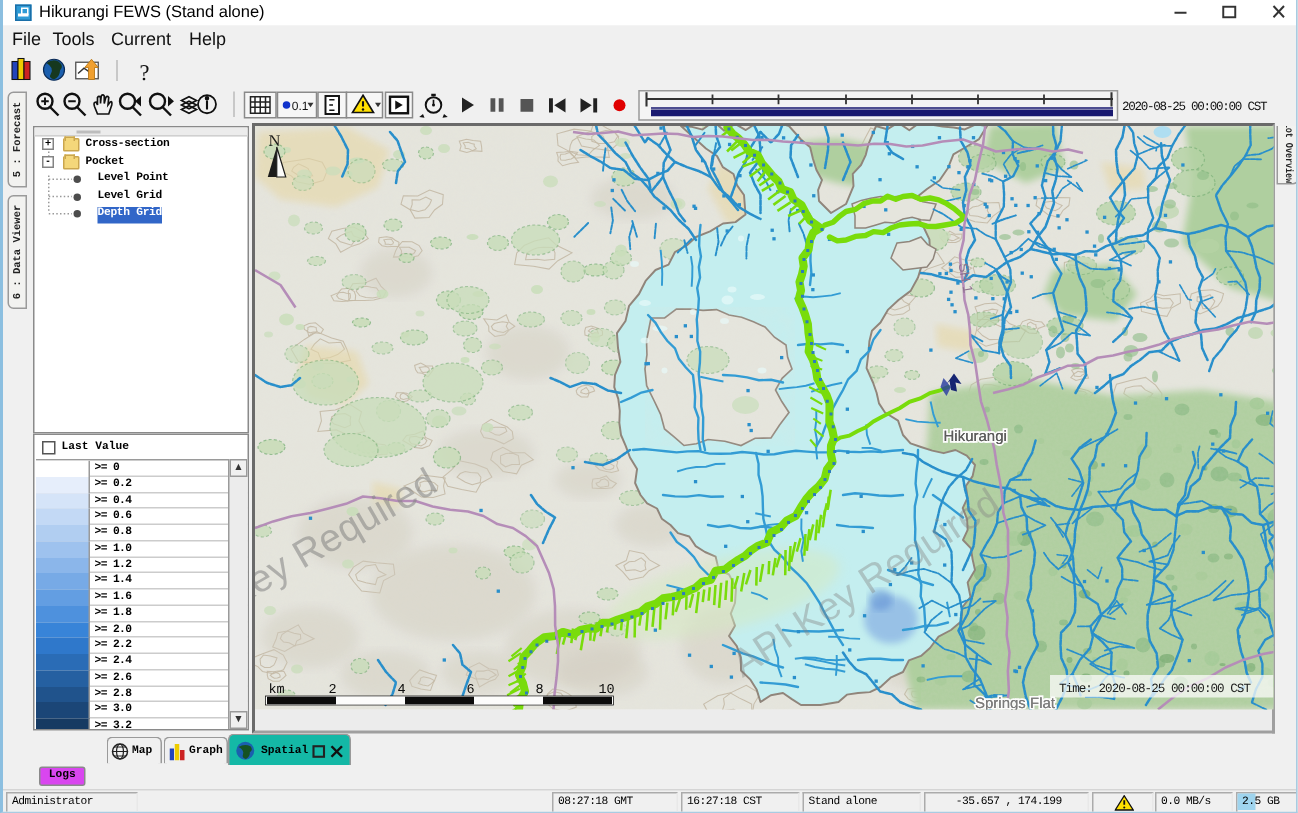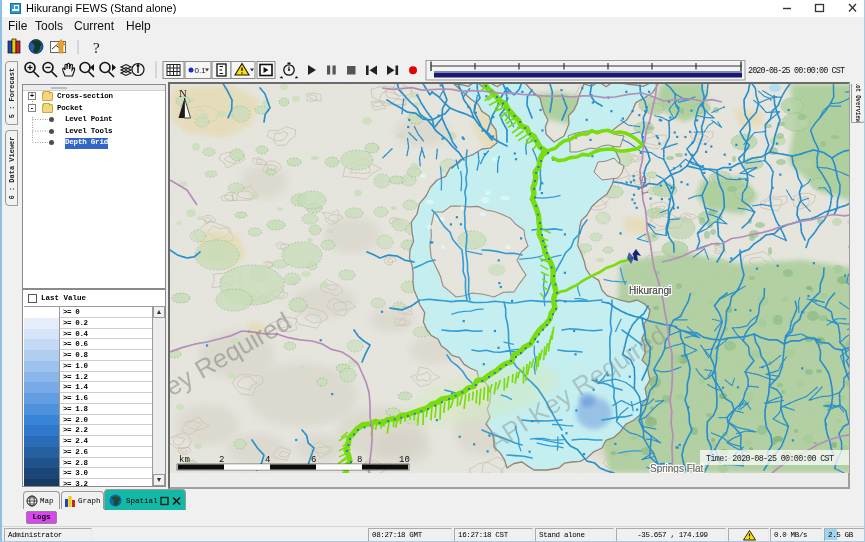--- a/index.html
+++ b/index.html
@@ -44,21 +44,21 @@
 #llist { position:absolute; left:1px; top:16px; width:141px; height:180px; border-top:1px solid #9a9a9a; overflow:hidden; background:#fff; }
 .lrow { position:relative; height:10.75px; border-bottom:1px solid #cccccc; }
 .lsw { position:absolute; left:0; top:0; width:36px; height:10.75px; border-right:1px solid #9a9a9a; }
 .ltx { position:absolute; left:39px; top:1px; font-family:"Liberation Mono",monospace; font-size:7.5px; font-weight:bold; letter-spacing:-0.4px; color:#000; }
 #lscroll { position:absolute; right:0px; top:16px; width:13px; height:180px; background:#ececec; border-left:1px solid #9a9a9a; }
 .sbtn { position:absolute; left:0px; width:12px; height:12px; background:#f0f0f0; border:1px solid #9a9a9a; font-size:7px; text-align:center; line-height:10px; color:#333; }
 
 #mapp { left:166px; top:82px; width:682px; height:407px; background:#ececec; border:2px solid; border-color:#6a6a6a #9f9f9f #9f9f9f #6a6a6a; }
 
 .btab { position:absolute; background:#f0f0f0; border:1px solid #9a9a9a; border-bottom:none; border-radius:4px 4px 0 0;
-        font-family:"Liberation Mono",monospace; font-size:7.5px; font-weight:normal; color:#000; }
+        font-family:"Liberation Mono",monospace; font-size:7.5px; font-weight:bold; color:#000;margin-left:48px; }
 #logs { position:absolute; left:24px; top:511px; width:31px; height:13px; background:#d946ef; border:1px solid #8a8a8a; border-radius:2px;
         font-family:"Liberation Mono",monospace; font-size:7.5px; font-weight:bold; text-align:center; line-height:11px; }
 
 #status { position:absolute; left:0; top:526px; width:865px; height:16px; background:#f0f0f0; border-top:1px solid #d5d5d5; }
 .sseg { position:absolute; top:1px; height:29px; border:1px solid #ababab; border-right-color:#e8e8e8; border-bottom-color:#e8e8e8;
         font-family:"Liberation Mono",monospace; font-size:7.5px; letter-spacing:-0.35px; color:#000; padding:2px 0 0 3px; white-space:pre; }
 svg text { font-weight:normal; }
 </style></head>
 <body>
 <div class="abs" id="title">
@@ -208,21 +208,21 @@
   </svg>
   <div class="pm" style="left:5px;top:7px;">+</div>
   <div class="folder" style="left:19px;top:7px;"></div>
   <div class="trow" style="left:34px;top:7px;">Cross-section</div>
   <div class="pm" style="left:5px;top:18.5px;">-</div>
   <div class="folder" style="left:19px;top:18.5px;"></div>
   <div class="trow" style="left:34px;top:18.5px;">Pocket</div>
   <div class="bullet" style="left:26px;top:32px;"></div>
   <div class="trow" style="left:42px;top:30px;">Level Point</div>
   <div class="bullet" style="left:26px;top:43.5px;"></div>
-  <div class="trow" style="left:42px;top:41.5px;">Level Tools</div>
+  <div class="trow" style="left:42px;top:41.5px;">Level Grid</div>
   <div class="bullet" style="left:26px;top:55px;"></div>
   <div class="trow sel" style="left:42px;top:53px;text-align:right;">Depth Grid</div>
 </div>
 <div class="panel" id="legp">
   <div id="lv"></div>
     <div id="lvt">Last Value</div>
   <div id="llist">
       <div class="lrow">
         <div class="lsw" style="background:#ffffff"></div>
         <div class="ltx">&gt;= 0</div>

